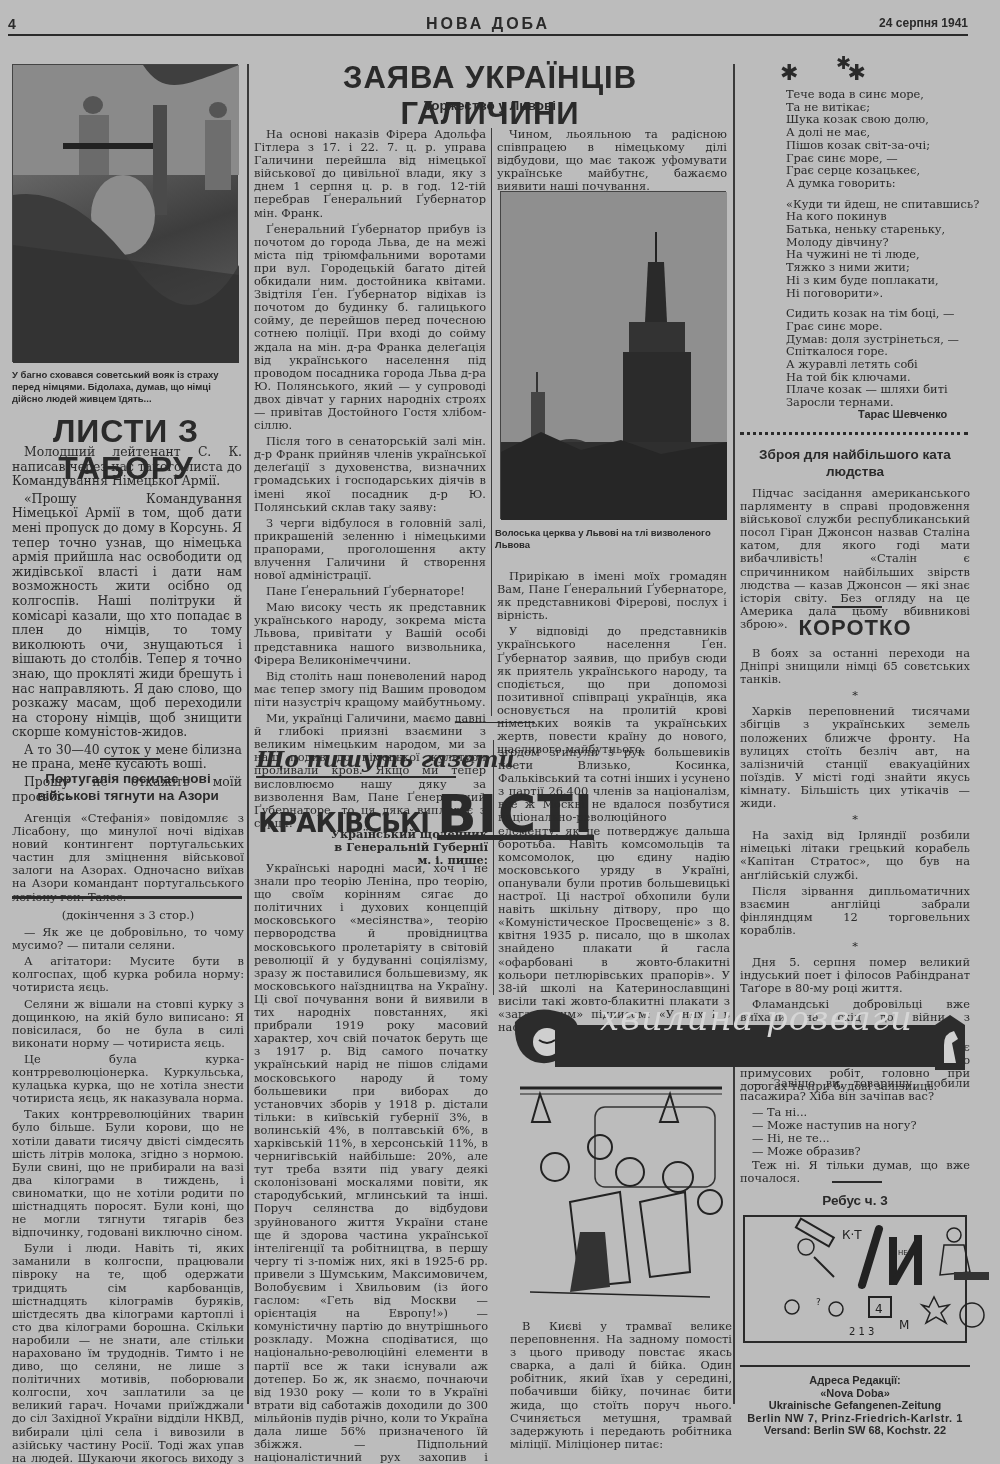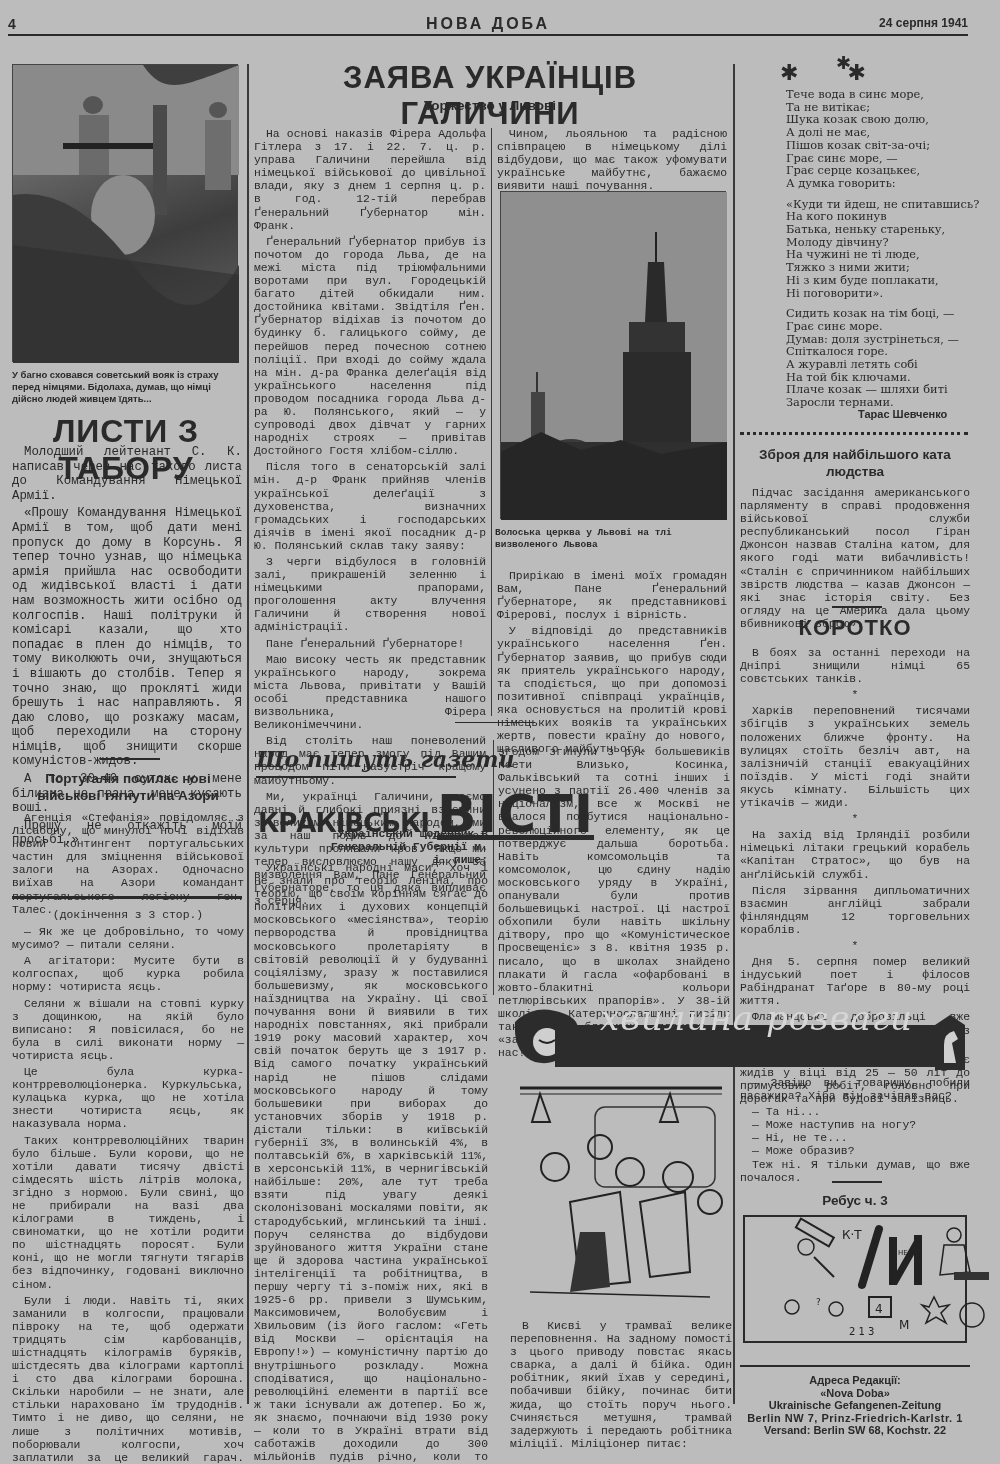--- a/index.html
+++ b/index.html
@@ -9,21 +9,21 @@
     font-family: "DejaVu Serif", "Liberation Serif", serif;
     color: #2a2a2a;
     position: relative;
   }
   .page { position: absolute; left: 0; top: 0; width: 1000px; height: 1464px; background: #bcbcbc; }
   .masthead { position: absolute; left: 8px; top: 14px; width: 960px; height: 22px; border-bottom: 2px solid #2a2a2a; }
   .masthead .pg { position: absolute; left: 0; top: 2px; font: bold 14px "Liberation Sans", sans-serif; }
   .masthead .title { position: absolute; left: 0; right: 0; text-align: center; top: 1px; font: bold 16px "Liberation Sans", sans-serif; letter-spacing: 3px; }
   .masthead .date { position: absolute; right: 0; top: 2px; font: bold 12px "Liberation Sans", sans-serif; }
 
-  .col { position: absolute; font-size: 11.4px; line-height: 13.1px; text-align: justify; font-family: Liberation Mono, monospace; }
+  .col { position: absolute; font-size: 11.4px; line-height: 13.1px; text-align: justify; }
   .col p { text-indent: 12px; margin-bottom: 3px; }
   .vrule { position: absolute; width: 2px; background: #3a3a3a; }
   .hrule { position: absolute; height: 2px; background: #2a2a2a; }
 
   .photo { position: absolute; background: linear-gradient(160deg,#8d8d8d 0%,#5e5e5e 35%,#3d3d3d 60%,#6a6a6a 100%); border: 1px solid #444; }
   .photo-church { background: linear-gradient(180deg,#9a9a9a 0%,#8a8a8a 45%,#555 75%,#2e2e2e 100%); }
   .caption { position: absolute; font: bold 9.5px "Liberation Sans", sans-serif; text-align: left; line-height: 12px; }
 
   .h-big { position: absolute; font: bold 28px "Liberation Sans", sans-serif; letter-spacing: 1px; text-align: center; }
   .h-sub { position: absolute; font: bold 13.5px "Liberation Sans", sans-serif; text-align: center; }
@@ -128,21 +128,21 @@
       <path d="M147 70 L163 70 L166 130 L144 130 Z" fill="#2a2a2a"></path>
       <rect x="128" y="130" width="56" height="198" fill="#333"></rect>
       <rect x="122" y="160" width="68" height="168" fill="#2b2b2b"></rect>
       <line x1="36" y1="180" x2="36" y2="200" stroke="#333" stroke-width="2"></line>
       <rect x="30" y="200" width="14" height="60" fill="#444"></rect>
       <ellipse cx="70" cy="265" rx="26" ry="18" fill="#3a3a3a"></ellipse>
       <rect x="0" y="250" width="226" height="78" fill="#2f2f2f"></rect>
       <path d="M0 260 L40 240 L80 258 L120 248 L160 262 L226 250 L226 328 L0 328 Z" fill="#262626"></path>
     </svg>
   </div>
-  <div class="caption" style="left:495px;top:527px;width:236px;font-family:Liberation Mono, monospace;">Волоська церква у Львові на тлі визволеного Львова</div>
+  <div class="caption" style="left:495px;top:527px;width:236px;">Волоська церква у Львові на тлі визволеного Львова</div>
   <div class="col" style="left:497px;top:570px;width:230px;">
     <p>Прирікаю в імені моїх громадян Вам, Пане Ґенеральний Ґубернаторе, як представникові Фірерові, послух і вірність.</p>
     <p>У відповіді до представників українського населення Ґен. Ґубернатор заявив, що прибув сюди як приятель українського народу, та сподіється, що при допомозі позитивної співпраці українців, яка основується на пролитій крові німецьких вояків та українських жертв, повести країну до нового, щасливого майбутнього.</p>
   </div>
   <div class="hrule" style="left:455px;top:722px;width:80px;height:1px;"></div>
 
   <div class="stars" style="left:780px;top:60px;">✱&nbsp;&nbsp;&nbsp;&nbsp;&nbsp;&nbsp;&nbsp;✱</div>
   <div class="stars" style="left:836px;top:52px;font-size:18px;">✱</div>
   <div class="poem" style="left:786px;top:88px;width:200px;">
     <div class="stanza">

